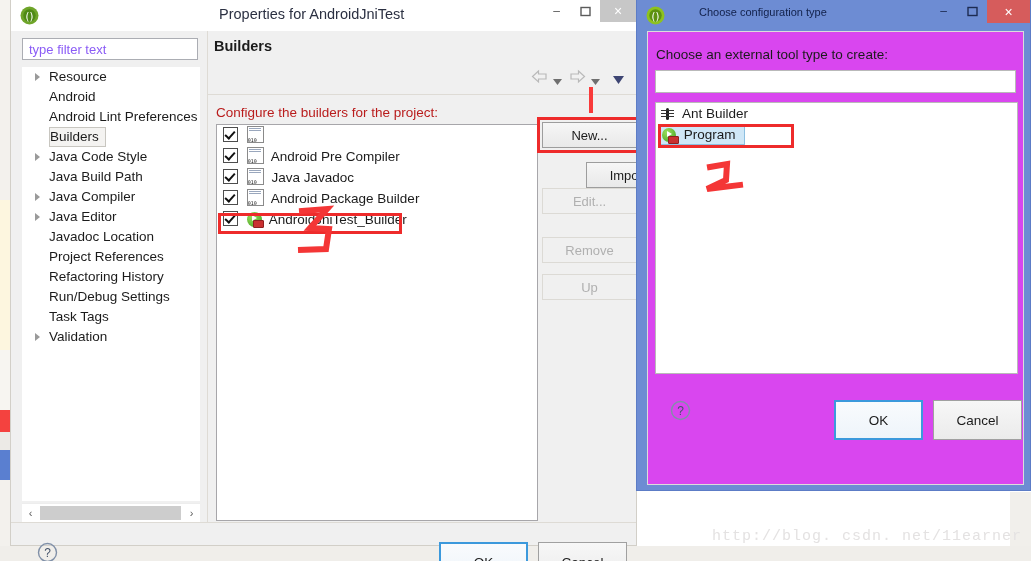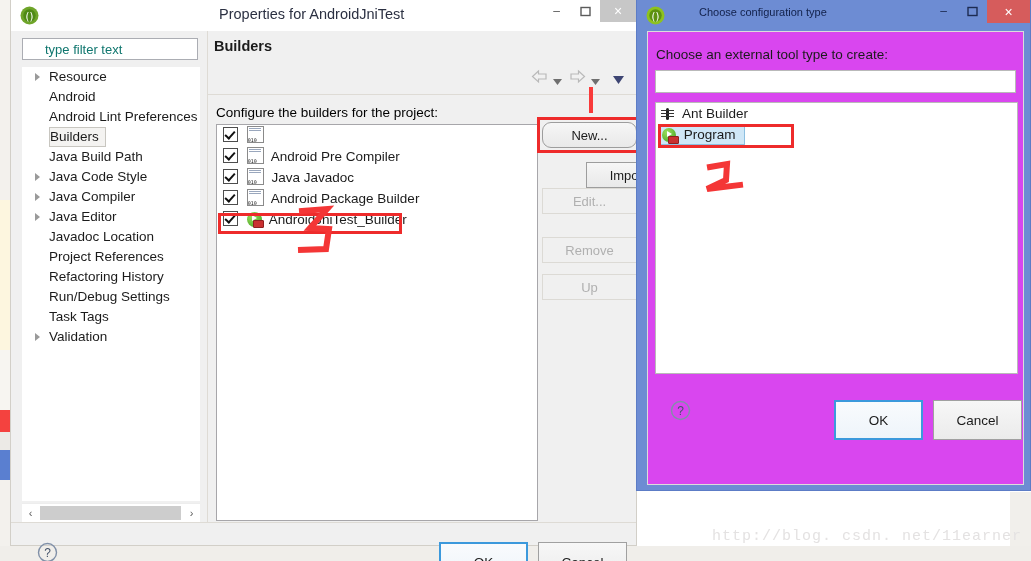--- a/index.html
+++ b/index.html
@@ -31,35 +31,35 @@
   #props-dialog{left:10px;top:0;width:627px;height:546px;background:#f0f0f0;border:1px solid #d2cfc8;border-top:none;}
   #props-titlebar{background:#ffffff;border-bottom:1px solid #e7e5e1;}
   #props-title{left:208px;color:#2b3042;}
   #props-min{color:#5b5b5b;}
   #props-max{color:#5b5b5b;}
   #props-close{background:#c7c7c7;color:#ffffff;width:36px;height:22px;font-size:14px;}
   #props-body{position:absolute;left:0;top:31px;width:625px;height:514px;background:#f0f0f0;}
 
   
   #filter-input{position:absolute;left:11px;top:7px;width:176px;height:22px;box-sizing:border-box;
-     background:#fff;border:1px solid #abadb3;padding:3px 22px;font-size:13px;color:#0f766e;}
+     background:#fff;border:1px solid #abadb3;padding:3px 6px;font-size:13px;color:#8b5cf6;}
   #tree-panel{position:absolute;left:11px;top:36px;width:178px;height:434px;background:#ffffff;}
   .tree-item{position:relative;height:20px;line-height:20px;padding-left:27px;white-space:nowrap;font-size:13.5px;color:#1b1b1b;}
   .tree-item.sel{display:inline-block;border:1px solid #c8c6c0;background:#f4f3f1;padding-left:0;margin-left:27px;padding-right:6px;height:18px;line-height:18px;}
   .twisty{position:absolute;left:13px;top:6px;width:0;height:0;border-left:5px solid #9a9a9a;border-top:4px solid transparent;border-bottom:4px solid transparent;}
   #tree-hscroll{position:absolute;left:11px;top:472px;width:178px;height:18px;background:#fff;border-top:1px solid #ededed;}
   .hs-arrow{position:absolute;top:0;width:17px;height:18px;display:flex;align-items:center;justify-content:center;font-size:11px;color:#5a5a5a;background:#fff;}
   #hs-thumb{position:absolute;left:18px;top:2px;width:141px;height:14px;background:#cdcdcd;}
   #props-vsep{position:absolute;left:196px;top:0;width:1px;height:491px;background:#dedbd5;}
 
   
   #builders-head{position:absolute;left:203px;top:7px;font-size:14.5px;font-weight:bold;color:#1b1b1b;}
   #nav-zone{position:absolute;left:520px;top:38px;width:110px;height:18px;}
   #props-hr{position:absolute;left:197px;top:63px;width:428px;height:1px;background:#dedbd5;}
-  #cfg-label{position:absolute;left:205px;top:74px;font-size:13.5px;color:#000000;text-align:center;}
+  #cfg-label{position:absolute;left:205px;top:74px;font-size:13.5px;color:#b91c1c;text-align:center;}
 
   
   #builders-list{position:absolute;left:205px;top:93px;width:320px;height:395px;background:#ffffff;border:1px solid #a7a6aa;}
   .brow{position:relative;height:21px;line-height:21px;padding-left:6px;white-space:nowrap;font-size:13.5px;}
   .bchk{display:inline-block;width:13px;height:13px;border:1px solid #4d4d4d;background:#fff;vertical-align:-2px;position:relative;}
   .bchk::after{content:"";position:absolute;left:3px;top:1px;width:4px;height:8px;border:solid #111;border-width:0 2px 2px 0;transform:rotate(42deg);}
   .bicon{display:inline-block;width:15px;height:15px;vertical-align:-3px;margin:0 4px 0 5px;position:relative;}
   
   .ic-doc{background:#ffffff;border:1px solid #8a8a8a;}
   .ic-doc::before{content:"";position:absolute;left:1px;top:1px;right:2px;height:4px;
@@ -175,25 +175,25 @@
       </div>
       <div class="tree-item">
         <span>Android Lint Preferences</span>
       </div>
       <div style="height:20px;">
         <div class="tree-item sel">
           <span>Builders</span>
         </div>
       </div>
       <div class="tree-item">
+        <span class="twisty"></span>
+        <span>Java Code Style</span>
+      </div>
+      <div class="tree-item">
         <span>Java Build Path</span>
-      </div>
-      <div class="tree-item">
-        <span class="twisty"></span>
-        <span>Java Code Style</span>
       </div>
       <div class="tree-item">
         <span class="twisty"></span>
         <span>Java Compiler</span>
       </div>
       <div class="tree-item">
         <span class="twisty"></span>
         <span>Java Editor</span>
       </div>
       <div class="tree-item">
@@ -281,21 +281,21 @@
         </div>
         <div class="brow">
           <span class="bchk"></span>
           <span class="bicon ic-run"></span>
           <span>AndroidJniTest_Builder</span>
         </div>
         <div id="row-jni-hl"></div>
       </div>
     </div>
 
-    <div class="vbtn enabled" style="top:91px;border-radius:9px;">New...</div>
+    <div class="vbtn enabled" style="top:91px;">New...</div>
     <div class="vbtn enabled" style="top:131px;margin-left:44px;">Import...</div>
     <div class="vbtn disabled" style="top:157px;">Edit...</div>
     <div class="vbtn disabled" style="top:206px;">Remove</div>
     <div class="vbtn disabled" style="top:243px;">Up</div>
     <div id="new-hl"></div>
     <div id="new-tick"></div>
 
     <div id="props-botline"></div>
     <span id="props-help">
       <svg width="21" height="21" viewBox="0 0 21 21">

